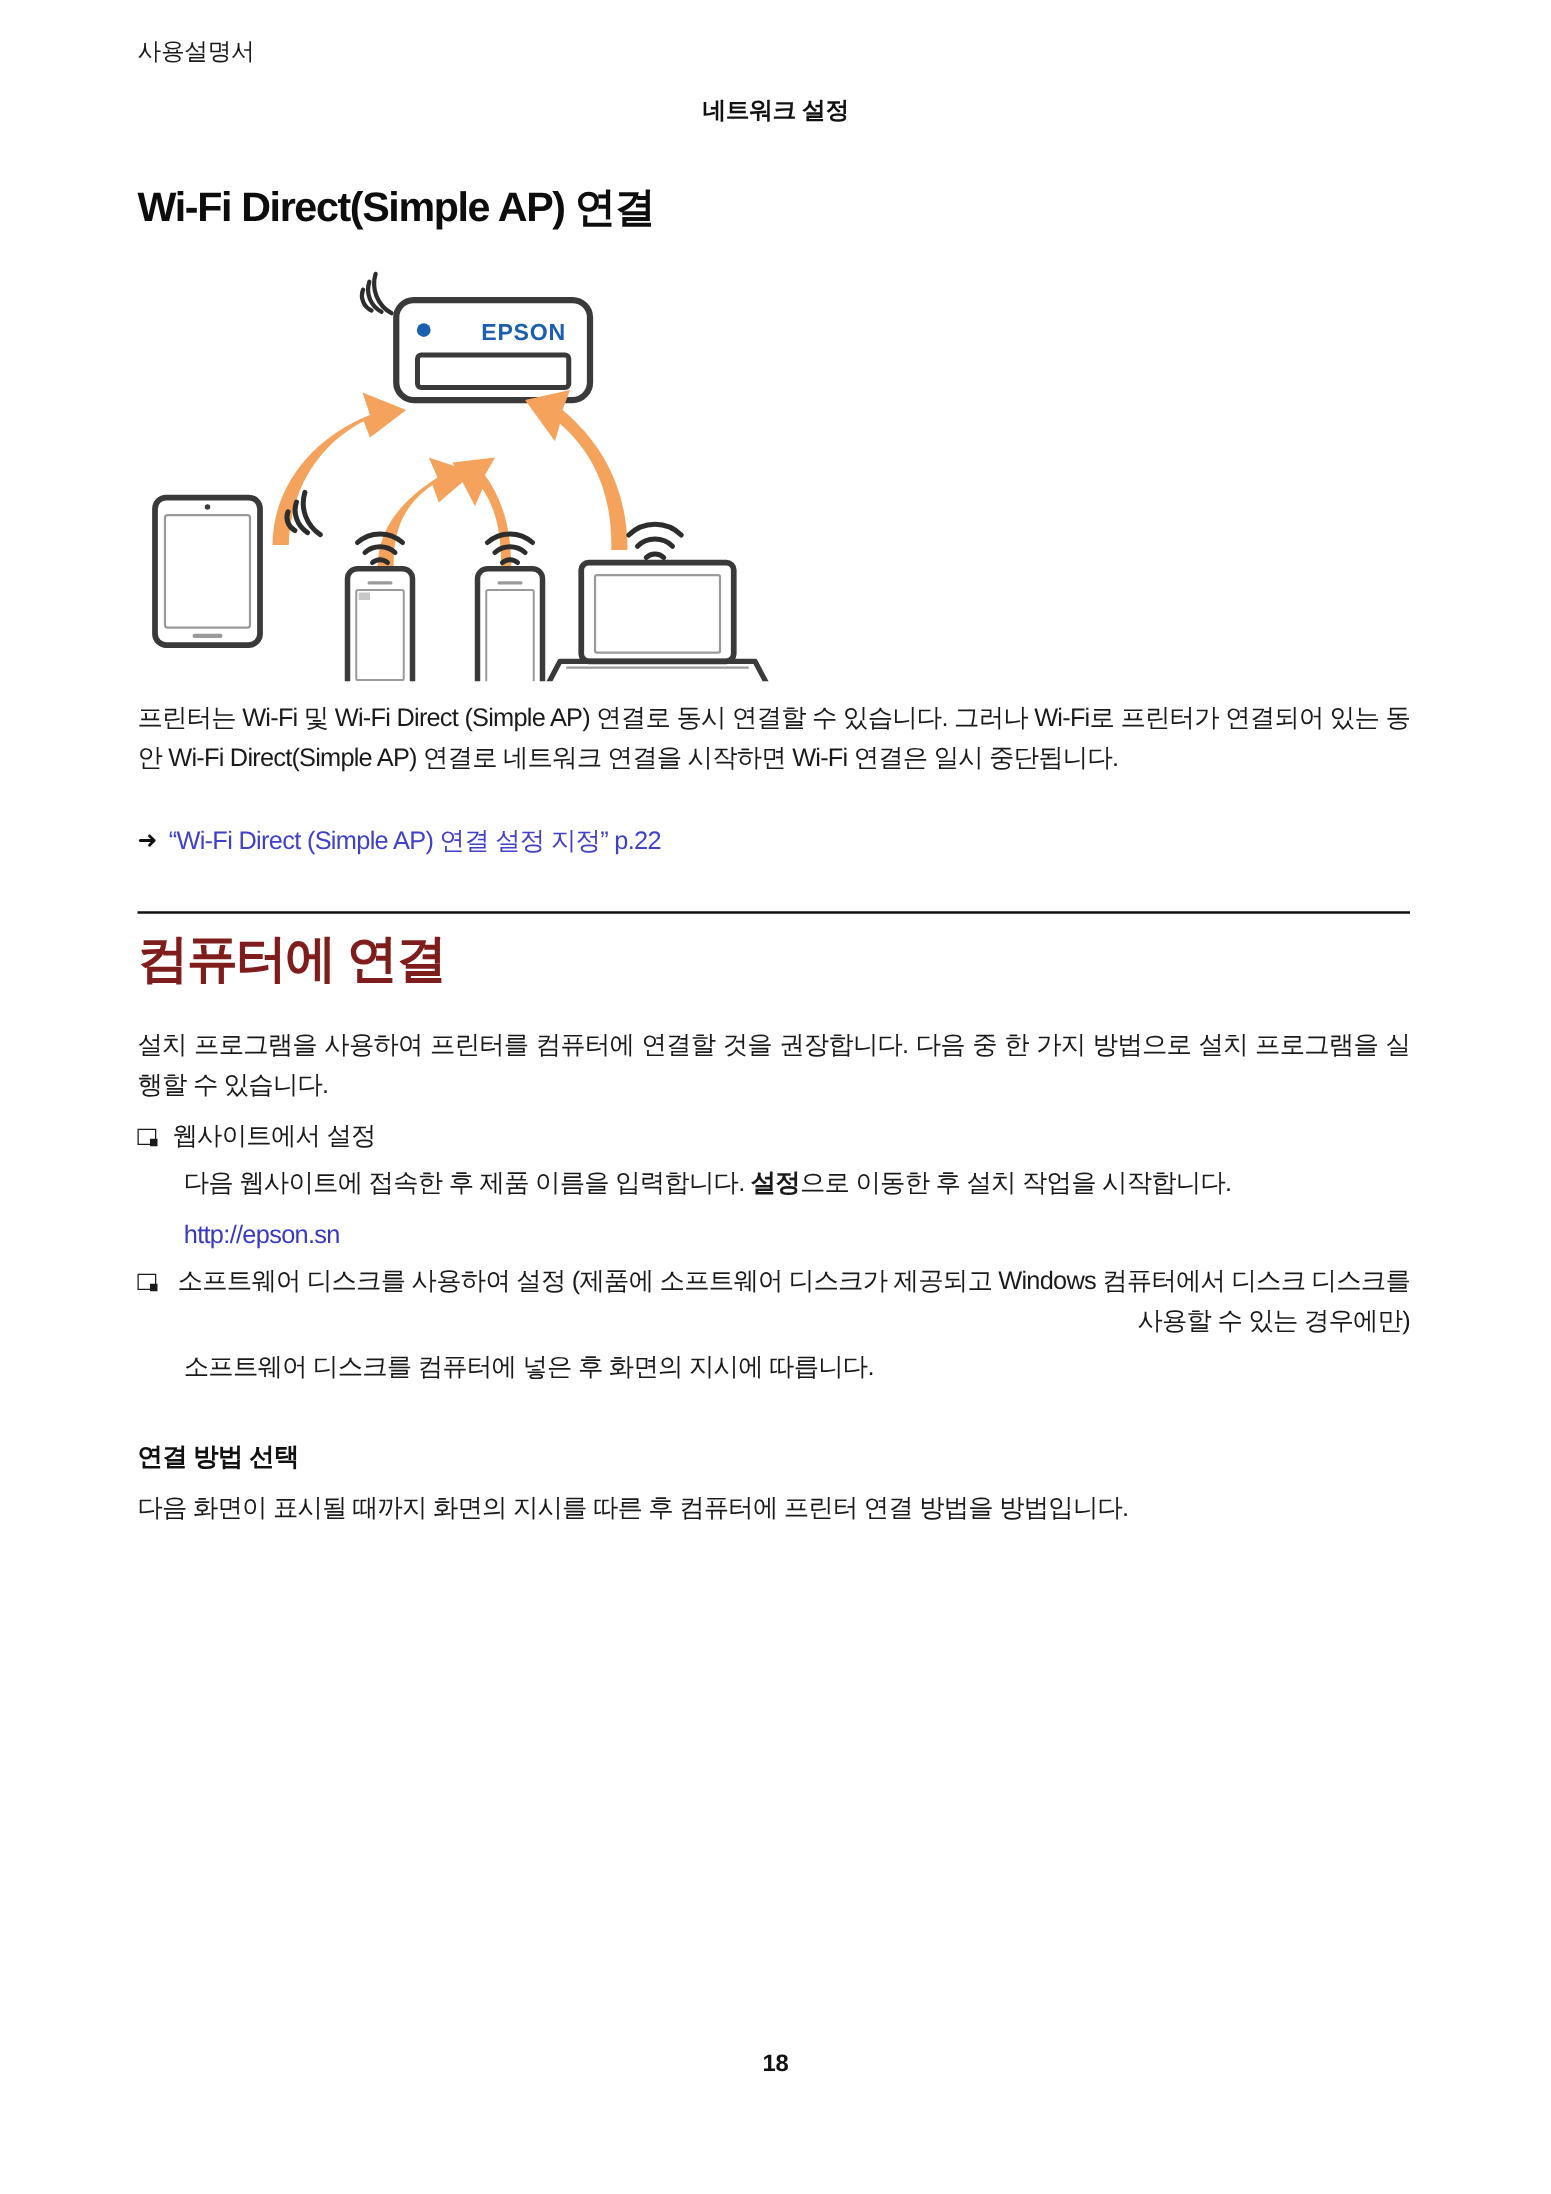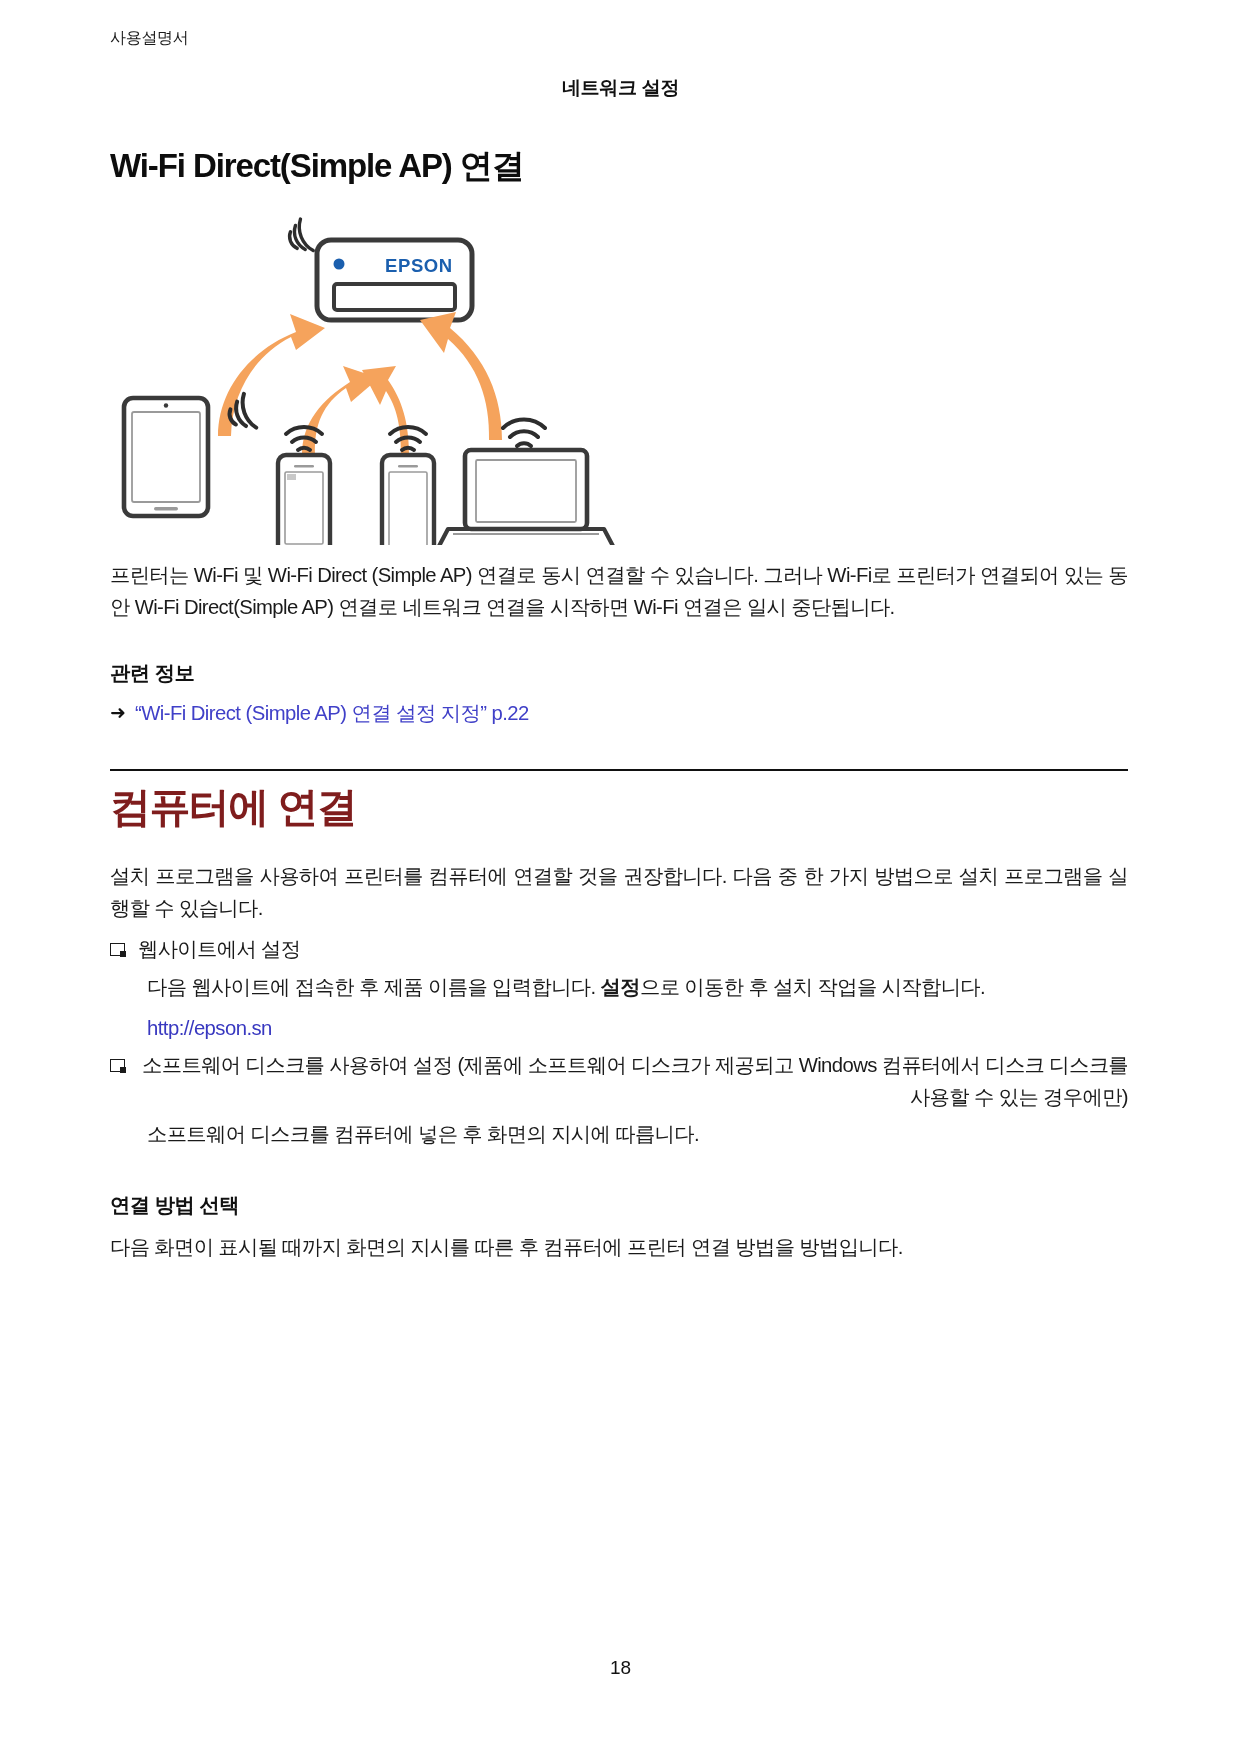--- a/index.html
+++ b/index.html
@@ -21,21 +21,21 @@
     height: 1755px;
     box-sizing: border-box;
     padding: 0;
   }
 
   
   .hdr-left {
     position: absolute;
     left: 110px;
     top: 28px;
-    font-size: 16px;
+    font-size: 19px;
     letter-spacing: -0.3px;
     color: #1a1a1a;
   }
   .hdr-center {
     position: absolute;
     left: 0;
     right: 0;
     top: 75px;
     text-align: center;
     font-size: 19px;
@@ -172,24 +172,24 @@
     height: 335px;
     margin: 22px 0 14px 0;
   }
   .figure svg { display: block; }
 
   
   .pagenum {
     position: absolute;
     left: 0;
     right: 0;
-    bottom: 76px;
+    bottom: 92px;
     text-align: center;
     font-size: 19px;
-    font-weight: normal;
+    font-weight: bold;
     color: #111;
   }
   .spacer-m { height: 26px; }
   .spacer-l { height: 34px; }
 </style>
 </head>
 <body>
 
 <div class="page">
 
@@ -295,21 +295,20 @@
           <path class="wv" d="M2,19 a20,20 0 0 1 28,0"></path>
           <path class="wv" d="M-5,10 a30,30 0 0 1 42,0"></path>
         </g>
       </svg>
     </div>
 
     <p class="body">프린터는 Wi-Fi 및 Wi-Fi Direct (Simple AP) 연결로 동시 연결할 수 있습니다. 그러나 Wi-Fi로 프린터가 연결되어 있는 동안 Wi-Fi Direct(Simple AP) 연결로 네트워크 연결을 시작하면 Wi-Fi 연결은 일시 중단됩니다.</p>
 
     <div class="spacer-m"></div>
 
-    <h2 class="sub">관련 정보</h2>
 
     <div class="rel-link-row">
       <span class="arrow-glyph">➜</span>
       <a class="doclink" href="#">“Wi-Fi Direct (Simple AP) 연결 설정 지정” p.22</a>
     </div>
 
     <hr class="rule">
 
     <h1 class="sec2">컴퓨터에 연결</h1>
 

